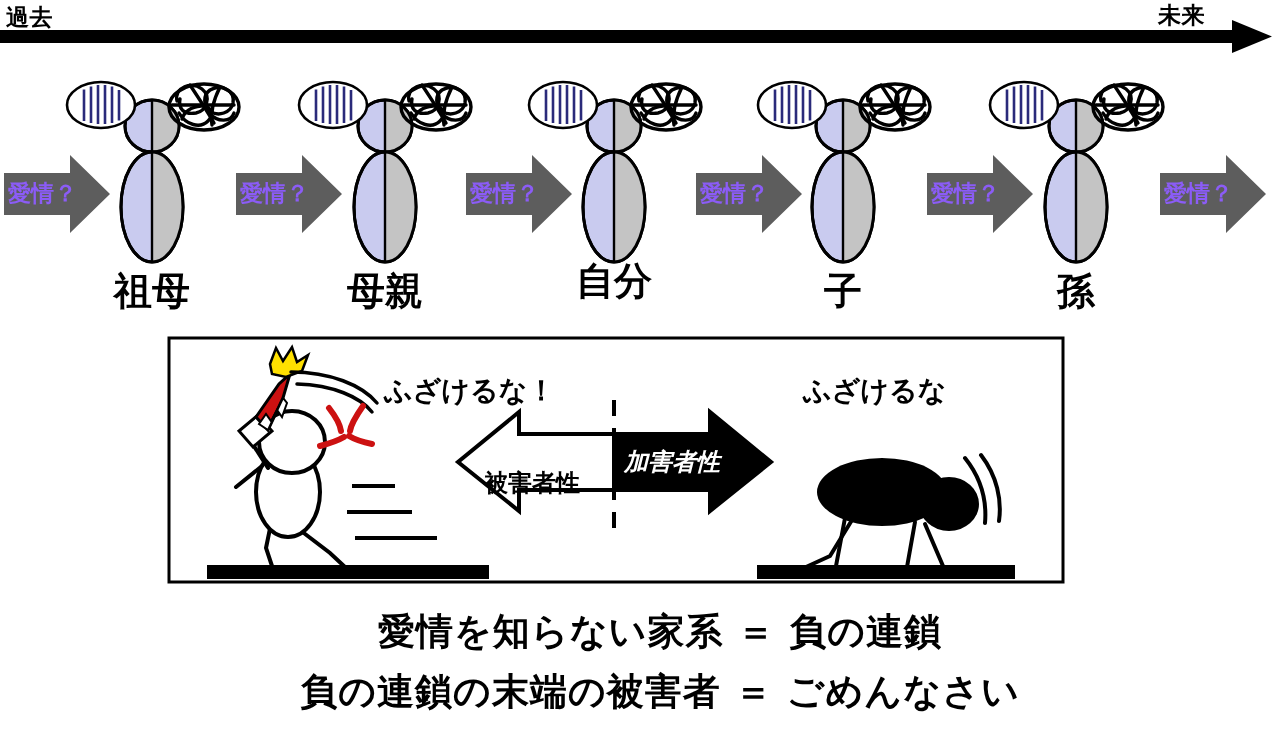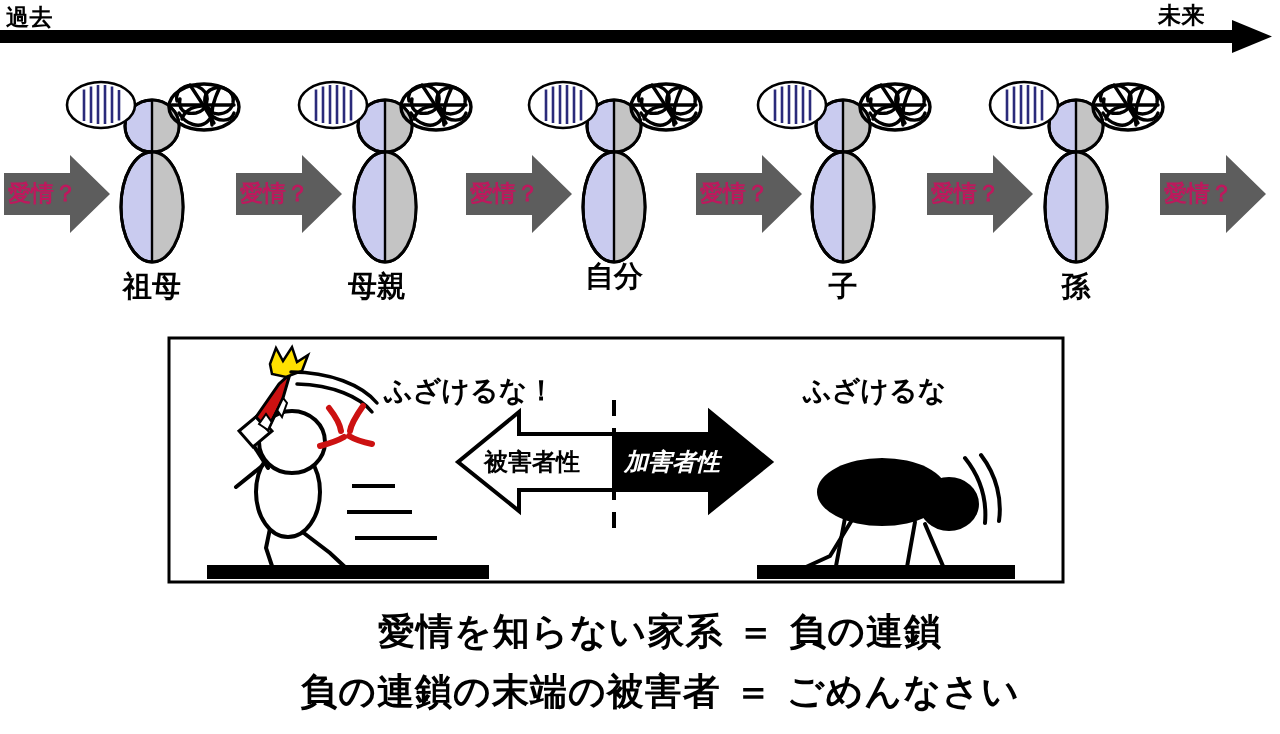--- a/index.html
+++ b/index.html
@@ -28,34 +28,35 @@
     position: absolute;
     font-weight: 700;
     white-space: nowrap;
     line-height: 1;
   }
   .tl-label {
     font-size: 23px;
     letter-spacing: 0.5px;
   }
   .gen-label {
-    font-size: 29px;
+    font-size: 38px;
     text-align: center;
   }
   .arrow-label {
     font-size: 23px;
-    color: #be185d;
+    color: #8b5cf6;
     letter-spacing: 0px;
   }
   .panel-speech {
     font-size: 28px;
   }
   .bidir-label-left {
     font-size: 24px;
     color: #000000;
+    margin-top: 21px;
   }
   .bidir-label-right {
     font-size: 24px;
     color: #ffffff;
   }
   .caption {
     font-size: 37px;
     text-align: center;
     width: 100%;
     left: 0;
@@ -270,21 +271,21 @@
   <div class="ov tl-label" style="left:1158px; top:4px;text-align:right;">未来</div>
 
   <div class="ov arrow-label" style="left:8px; top:182px;">愛情？</div>
   <div class="ov arrow-label" style="left:240px; top:182px;">愛情？</div>
   <div class="ov arrow-label" style="left:470px; top:182px;">愛情？</div>
   <div class="ov arrow-label" style="left:700px; top:182px;">愛情？</div>
   <div class="ov arrow-label" style="left:931px; top:182px;">愛情？</div>
   <div class="ov arrow-label" style="left:1164px; top:182px;">愛情？</div>
 
   <div class="ov gen-label" style="left:92px; top:272px; width:120px;">祖母</div>
-  <div class="ov gen-label" style="left:317px; top:272px; width:120px;">母親</div>
+  <div class="ov gen-label" style="left:325px; top:272px; width:120px;">母親</div>
   <div class="ov gen-label" style="left:554px; top:262px; width:120px;">自分</div>
   <div class="ov gen-label" style="left:783px; top:272px; width:120px;">子</div>
   <div class="ov gen-label" style="left:1016px; top:272px; width:120px;">孫</div>
 
   <div class="ov panel-speech" style="left:384px; top:377px;">ふざけるな！</div>
   <div class="ov panel-speech" style="left:803px; top:377px;">ふざけるな</div>
 
   <div class="ov bidir-label-left" style="left:484px; top:450px;">被害者性</div>
   <div class="ov bidir-label-right" style="left:624px; top:450px;font-style:italic;">加害者性</div>
 

